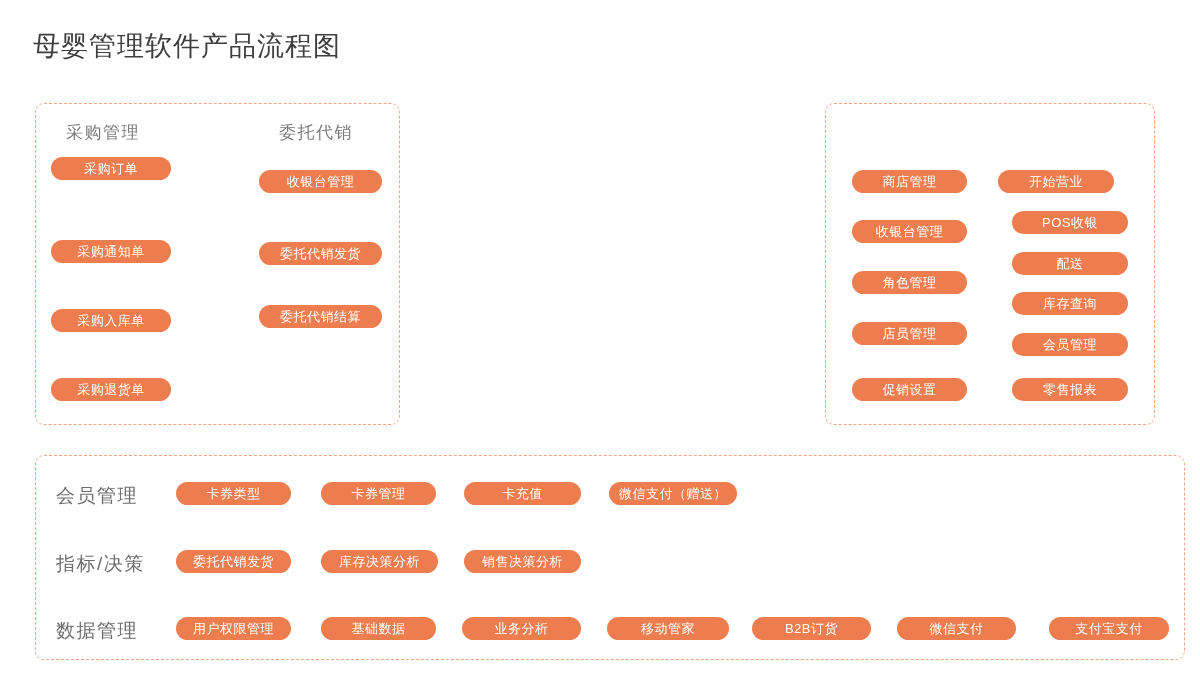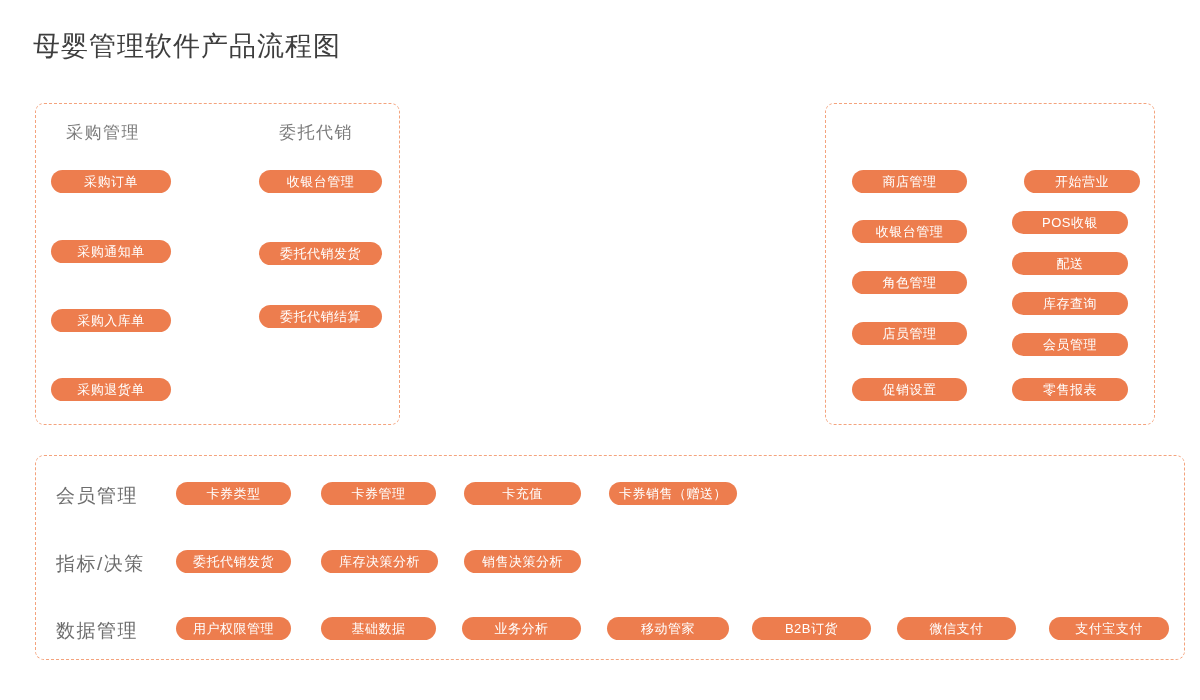--- a/index.html
+++ b/index.html
@@ -60,57 +60,57 @@
 <body>
 
 <div class="canvas">
 
   <div class="title">母婴管理软件产品流程图</div>
 
   <div class="dashed-box" style="left:35px;top:103px;width:365px;height:322px">
     <div class="box-header" style="left:30px;top:17px">采购管理</div>
     <div class="box-header" style="left:243px;top:17px">委托代销</div>
 
-    <div class="pill" style="left:15px;top:66px;width:120px">采购订单</div>
+    <div class="pill" style="left:15px;top:53px;width:120px">采购订单</div>
     <div class="pill" style="left:15px;top:136px;width:120px">采购通知单</div>
     <div class="pill" style="left:15px;top:205px;width:120px">采购入库单</div>
     <div class="pill" style="left:15px;top:274px;width:120px">采购退货单</div>
 
     <div class="pill" style="left:223px;top:66px;width:123px">收银台管理</div>
     <div class="pill" style="left:223px;top:138px;width:123px">委托代销发货</div>
     <div class="pill" style="left:223px;top:201px;width:123px">委托代销结算</div>
   </div>
 
 
   <div class="dashed-box" style="left:825px;top:103px;width:330px;height:322px">
 
     <div class="pill" style="left:26px;top:66px;width:115px">商店管理</div>
     <div class="pill" style="left:26px;top:116px;width:115px">收银台管理</div>
     <div class="pill" style="left:26px;top:167px;width:115px">角色管理</div>
     <div class="pill" style="left:26px;top:218px;width:115px">店员管理</div>
     <div class="pill" style="left:26px;top:274px;width:115px">促销设置</div>
 
-    <div class="pill" style="left:198px;top:66px;width:116px">开始营业</div>
+    <div class="pill" style="left:172px;top:66px;width:116px">开始营业</div>
     <div class="pill" style="left:186px;top:107px;width:116px">POS收银</div>
     <div class="pill" style="left:186px;top:148px;width:116px">配送</div>
     <div class="pill" style="left:186px;top:188px;width:116px">库存查询</div>
     <div class="pill" style="left:186px;top:229px;width:116px">会员管理</div>
     <div class="pill" style="left:186px;top:274px;width:116px">零售报表</div>
   </div>
 
   <div class="dashed-box" style="left:35px;top:455px;width:1150px;height:205px">
 
     <div class="row-label" style="left:20px;top:27px">会员管理</div>
     <div class="row-label" style="left:20px;top:95px">指标/决策</div>
     <div class="row-label" style="left:20px;top:162px">数据管理</div>
 
     <div class="pill" style="left:140px;top:26px;width:115px">卡券类型</div>
     <div class="pill" style="left:285px;top:26px;width:115px">卡券管理</div>
     <div class="pill" style="left:428px;top:26px;width:117px">卡充值</div>
-    <div class="pill" style="left:573px;top:26px;width:128px">卡券销售（赠送）</div>
+    <div class="pill" style="left:573px;top:26px;width:128px">微信支付（赠送）</div>
 
     <div class="pill" style="left:140px;top:94px;width:115px">委托代销发货</div>
     <div class="pill" style="left:285px;top:94px;width:117px">库存决策分析</div>
     <div class="pill" style="left:428px;top:94px;width:117px">销售决策分析</div>
 
     <div class="pill" style="left:140px;top:161px;width:115px">用户权限管理</div>
     <div class="pill" style="left:285px;top:161px;width:115px">基础数据</div>
     <div class="pill" style="left:426px;top:161px;width:119px">业务分析</div>
     <div class="pill" style="left:571px;top:161px;width:122px">移动管家</div>
     <div class="pill" style="left:716px;top:161px;width:119px">B2B订货</div>

